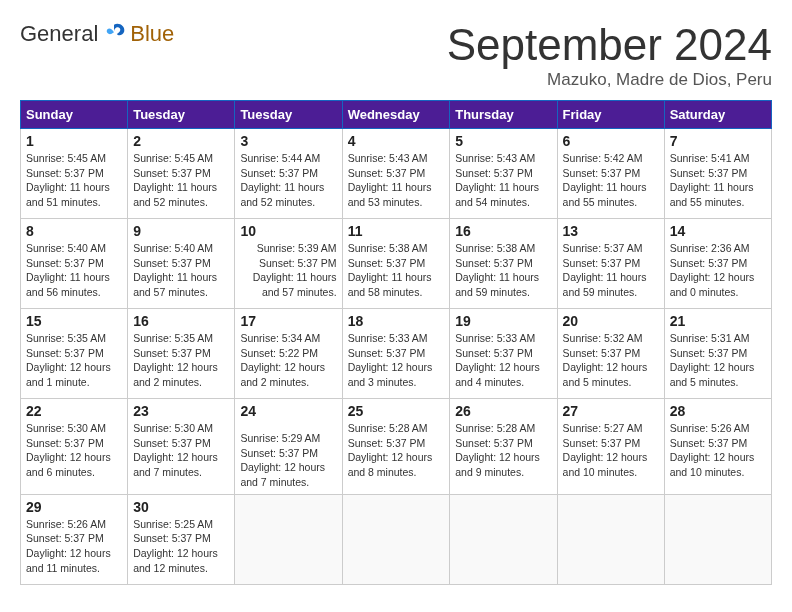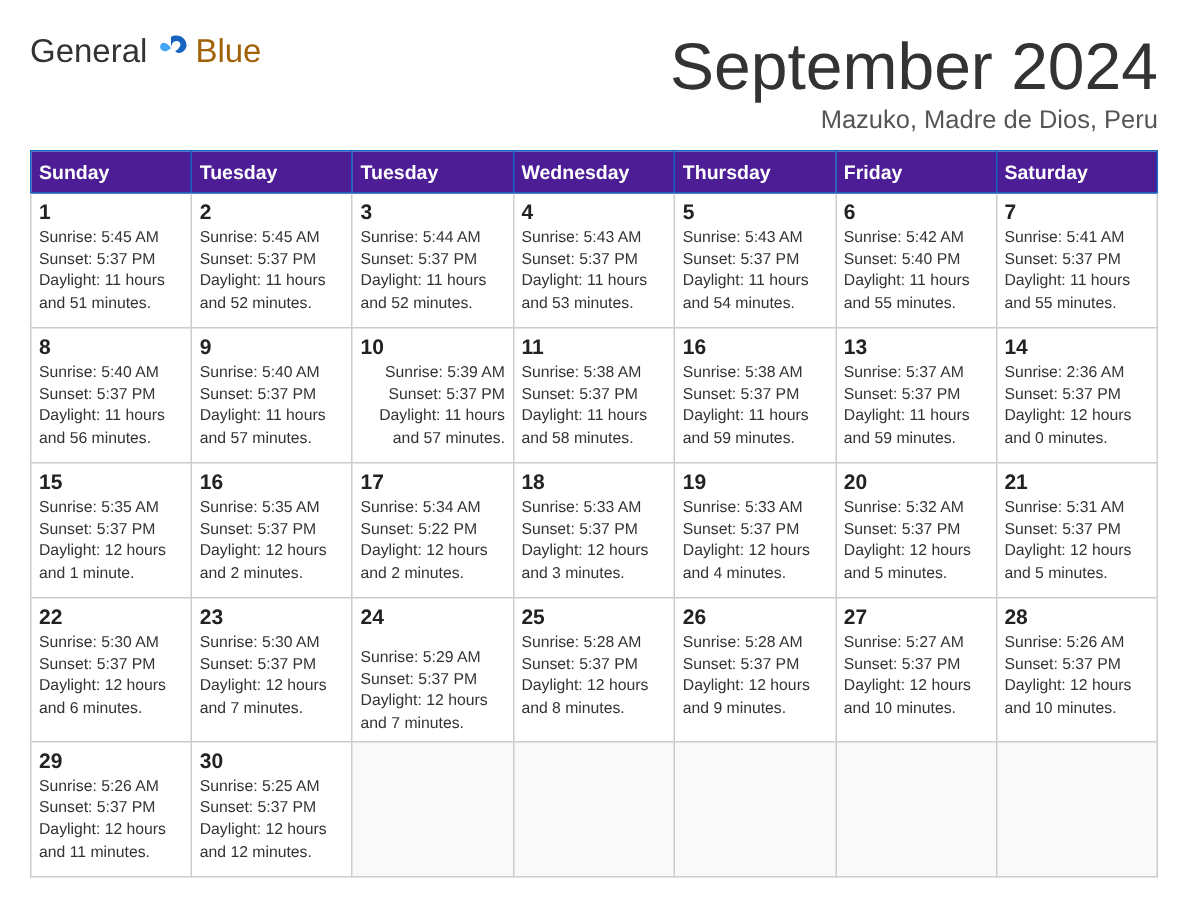--- a/index.html
+++ b/index.html
@@ -156,21 +156,21 @@
         <td>
           <span class="day-num">5</span>
           <div class="day-info" style="white-space: pre-line;">Sunrise: 5:43 AM
 Sunset: 5:37 PM
 Daylight: 11 hours
 and 54 minutes.</div>
         </td>
         <td>
           <span class="day-num">6</span>
           <div class="day-info" style="white-space: pre-line;">Sunrise: 5:42 AM
-Sunset: 5:40 PM
+Sunset: 5:37 PM
 Daylight: 11 hours
 and 55 minutes.</div>
         </td>
         <td>
           <span class="day-num">7</span>
           <div class="day-info" style="white-space: pre-line;">Sunrise: 5:41 AM
 Sunset: 5:37 PM
 Daylight: 11 hours
 and 55 minutes.</div>
         </td>

